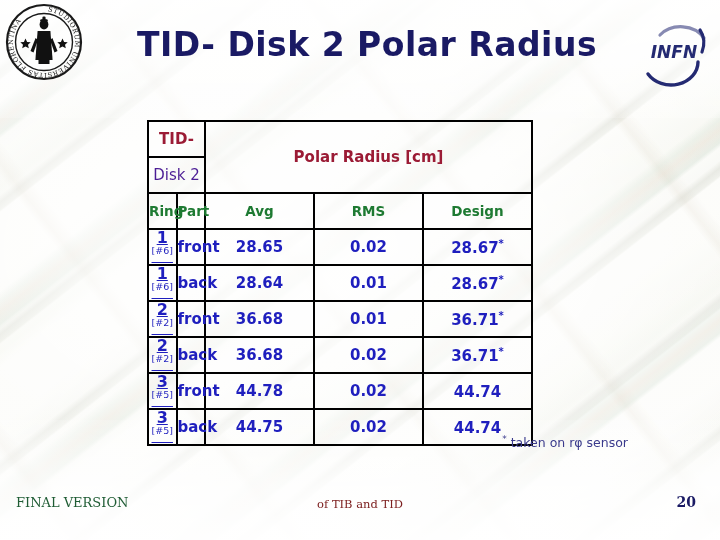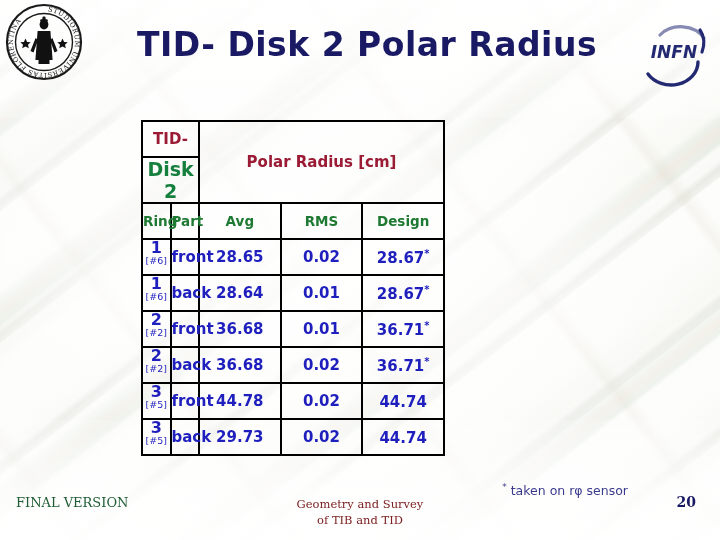--- a/index.html
+++ b/index.html
@@ -57,50 +57,50 @@
   
   #title{
     position:absolute;left:0;right:0;top:25px;text-align:center;
     font-family:"DejaVu Sans", sans-serif;
     font-size:33px;font-weight:bold;letter-spacing:0.5px;
     color:#1a1a64;white-space:nowrap;margin-left:14px;
   }
 
   
   #tbl{
-    position:absolute;left:141px;top:120px;width:304px;
+    position:absolute;left:147px;top:120px;width:386px;
     border-collapse:collapse;table-layout:fixed;
   }
   #tbl td{
     border:2px solid #000;
     text-align:center;vertical-align:middle;
     padding:0;height:34px;
     font-family:"DejaVu Sans", sans-serif;
   }
   .c-ring{width:55px;}
   .c-part{width:65px;margin-left:23px;}
   .c-avg{width:72px;}
   .c-rms{width:67px;}
   .c-des{width:66px;}
 
   .h-tid{color:#9b1b35;font-size:15px;font-weight:bold;height:30px;}
-  .h-disk{color:#15803d;font-size:19px;font-weight:bold;height:30px;}
+  .h-disk{color:#4c1d95;font-size:15px;font-weight:normal;height:30px;}
   .h-pol{color:#9b1b35;font-size:15px;font-weight:bold;}
   .h-col{color:#1e7a32;font-size:13.5px;font-weight:bold;}
 
   .d-cell{color:#1f1fbe;font-size:15px;font-weight:bold;}
-  .d-ring{color:#1f1fbe;font-weight:bold;font-size:16px;line-height:1;}
+  .d-ring{color:#1f1fbe;font-weight:bold;font-size:16px;line-height:1;text-decoration:underline;}
   .d-ring sup{font-size:9.5px;font-weight:normal;vertical-align:super;letter-spacing:0;}
   .star{font-size:10px;vertical-align:super;}
 
   
   #footnote{
     position:absolute;left:0;right:0;top:434px;text-align:right;
     padding-right:92px;
-    color:#3a3a8c;font-size:12.5px;font-family:"DejaVu Sans", sans-serif;margin-top:48px;
+    color:#3a3a8c;font-size:12.5px;font-family:"DejaVu Sans", sans-serif;
   }
   #footnote .st{font-size:9px;vertical-align:super;}
 
   #final{
     position:absolute;left:16px;top:494px;
     color:#1f5c34;font-family:"DejaVu Serif", serif;font-size:13px;line-height:1.35;
   }
   #final .l2{font-size:12px;}
   #final sup{font-size:8px;}
 
@@ -204,33 +204,32 @@
       <tr>
         <td class="c-ring d-ring"><span>3</span> <sup>[#5]</sup></td>
         <td class="c-part d-cell">front</td>
         <td class="c-avg d-cell">44.78</td>
         <td class="c-rms d-cell">0.02</td>
         <td class="c-des d-cell"><span>44.74</span><span class="star"></span></td>
       </tr>
       <tr>
         <td class="c-ring d-ring"><span>3</span> <sup>[#5]</sup></td>
         <td class="c-part d-cell">back</td>
-        <td class="c-avg d-cell">29.73</td>
+        <td class="c-avg d-cell">44.75</td>
         <td class="c-rms d-cell">0.02</td>
         <td class="c-des d-cell"><span>44.74</span><span class="star"></span></td>
       </tr>
     </tbody>
 </table>
 
 <div id="footnote">
   <span class="st">*</span><span> taken on rφ sensor</span>
 </div>
 
 <div id="final">
   <div>FINAL VERSION</div>
 </div>
 
 <div id="center-foot">
-  <div>Geometry and Survey</div>
   <div>of TIB and TID</div>
 </div>
 
 <div id="pagenum">20</div>
 
 </body></html>

